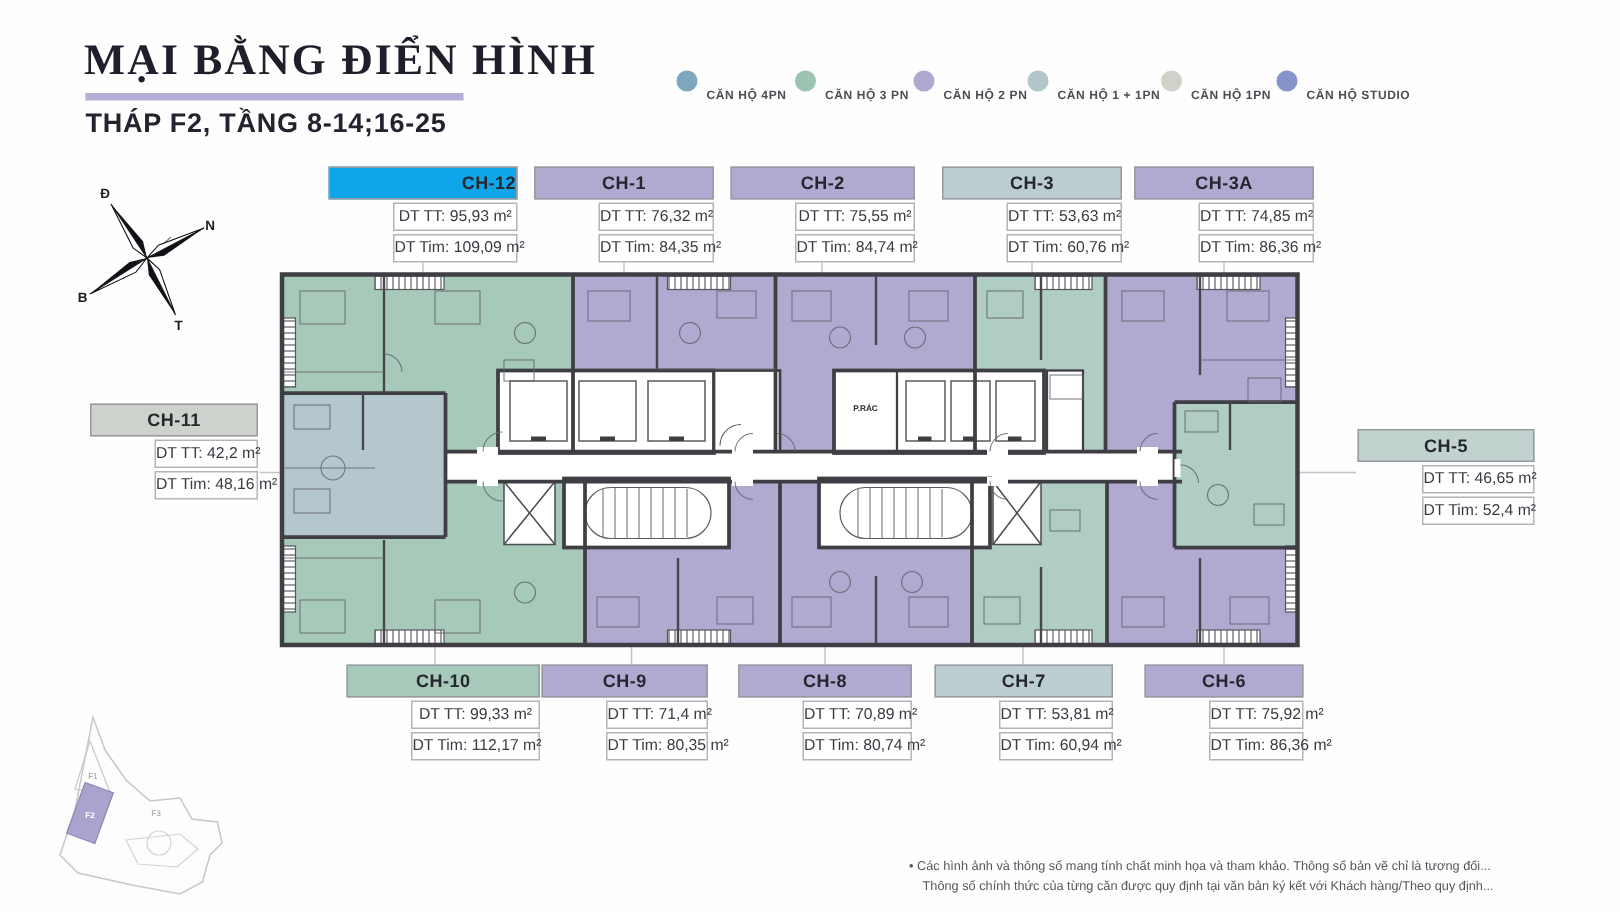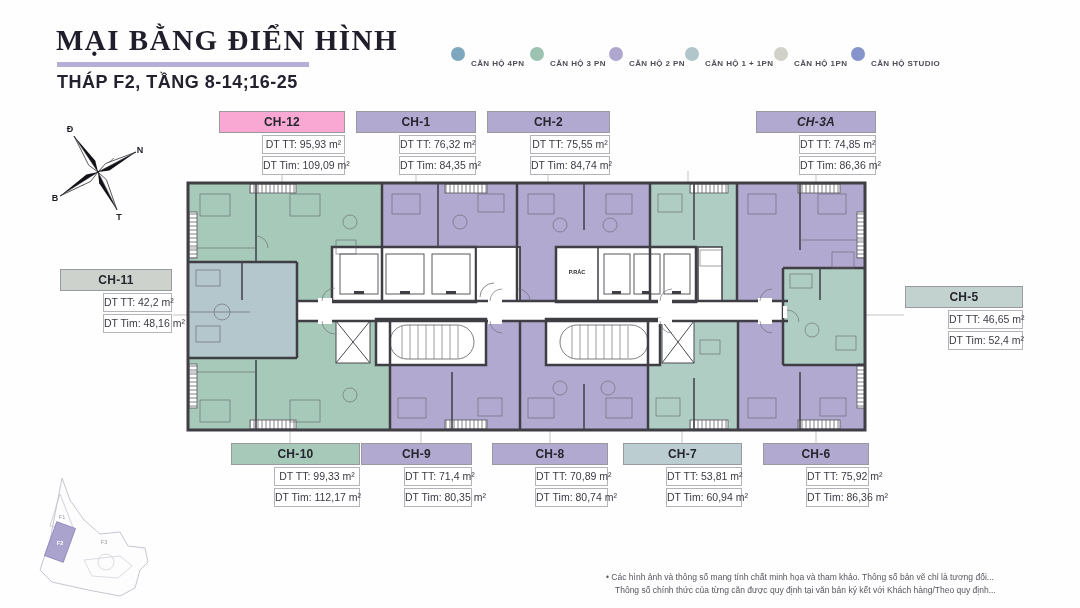--- a/index.html
+++ b/index.html
@@ -313,36 +313,41 @@
       <path d="M84,560 L120,556 L132,566 L118,578 L92,576 Z" fill="none" stroke="#d2d2da" stroke-width="0.8"></path>
       <circle cx="106" cy="562" r="8" fill="none" stroke="#d2d2da" stroke-width="0.8"></circle>
       <rect x="50" y="524" width="20" height="36" transform="rotate(20 60 542)" fill="#a9a3ce" stroke="#8d86b8" stroke-width="0.8"></rect>
       <text x="62" y="519" font-size="5.5" fill="#9a9aa4" text-anchor="middle">F1</text>
       <text x="60" y="545" font-size="5.5" font-weight="bold" fill="#ffffff" text-anchor="middle">F2</text>
       <text x="104" y="544" font-size="5.5" fill="#9a9aa4" text-anchor="middle">F3</text>
     </g>
   </svg>
 
   <div class="unit-box" style="left:219px;top:111px;width:126px">
-    <div class="unit-head" style="background-color: #f9a8d4;">CH-12</div>
+    <div class="unit-head" style="background-color: #0ea5e9; text-align: right;">CH-12</div>
     <div class="unit-row">DT TT: 95,93 m²</div>
     <div class="unit-row">DT Tim: 109,09 m²</div>
   </div>
   <div class="unit-box" style="left:356px;top:111px;width:120px">
     <div class="unit-head" style="background-color: rgb(178, 169, 208);">CH-1</div>
     <div class="unit-row">DT TT: 76,32 m²</div>
     <div class="unit-row">DT Tim: 84,35 m²</div>
   </div>
   <div class="unit-box" style="left:487px;top:111px;width:123px">
     <div class="unit-head" style="background-color: rgb(178, 169, 208);">CH-2</div>
     <div class="unit-row">DT TT: 75,55 m²</div>
     <div class="unit-row">DT Tim: 84,74 m²</div>
   </div>
+  <div class="unit-box" style="left:628px;top:111px;width:120px">
+    <div class="unit-head" style="background-color: rgb(188, 205, 210);">CH-3</div>
+    <div class="unit-row">DT TT: 53,63 m²</div>
+    <div class="unit-row">DT Tim: 60,76 m²</div>
+  </div>
   <div class="unit-box" style="left:756px;top:111px;width:120px">
-    <div class="unit-head" style="background-color: rgb(178, 169, 208); font-style: italic;">CH-3A</div>
+    <div class="unit-head" style="background-color: rgb(178, 169, 208);">CH-3A</div>
     <div class="unit-row">DT TT: 74,85 m²</div>
     <div class="unit-row">DT Tim: 86,36 m²</div>
   </div>
   <div class="unit-box" style="left:60px;top:269px;width:112px">
     <div class="unit-head" style="background-color: rgb(206, 210, 204);">CH-11</div>
     <div class="unit-row">DT TT: 42,2 m²</div>
     <div class="unit-row">DT Tim: 48,16 m²</div>
   </div>
   <div class="unit-box" style="left:905px;top:286px;width:118px">
     <div class="unit-head" style="background-color: rgb(194, 210, 207);">CH-5</div>

